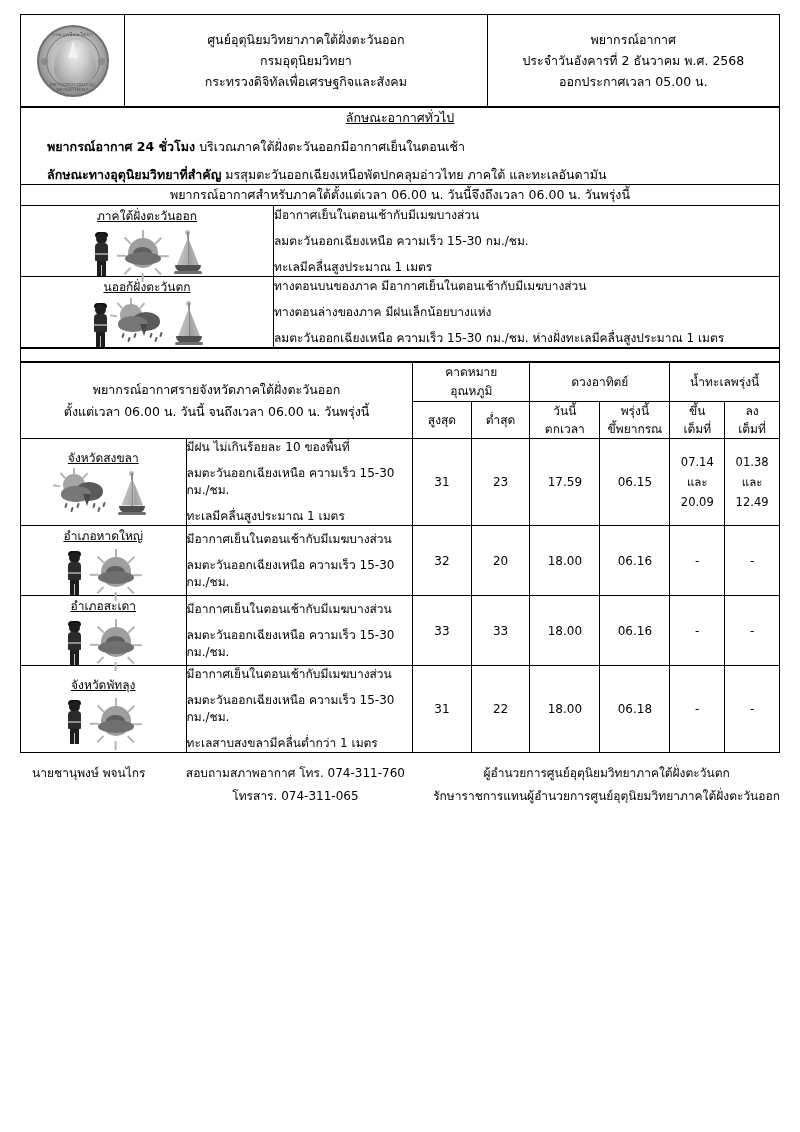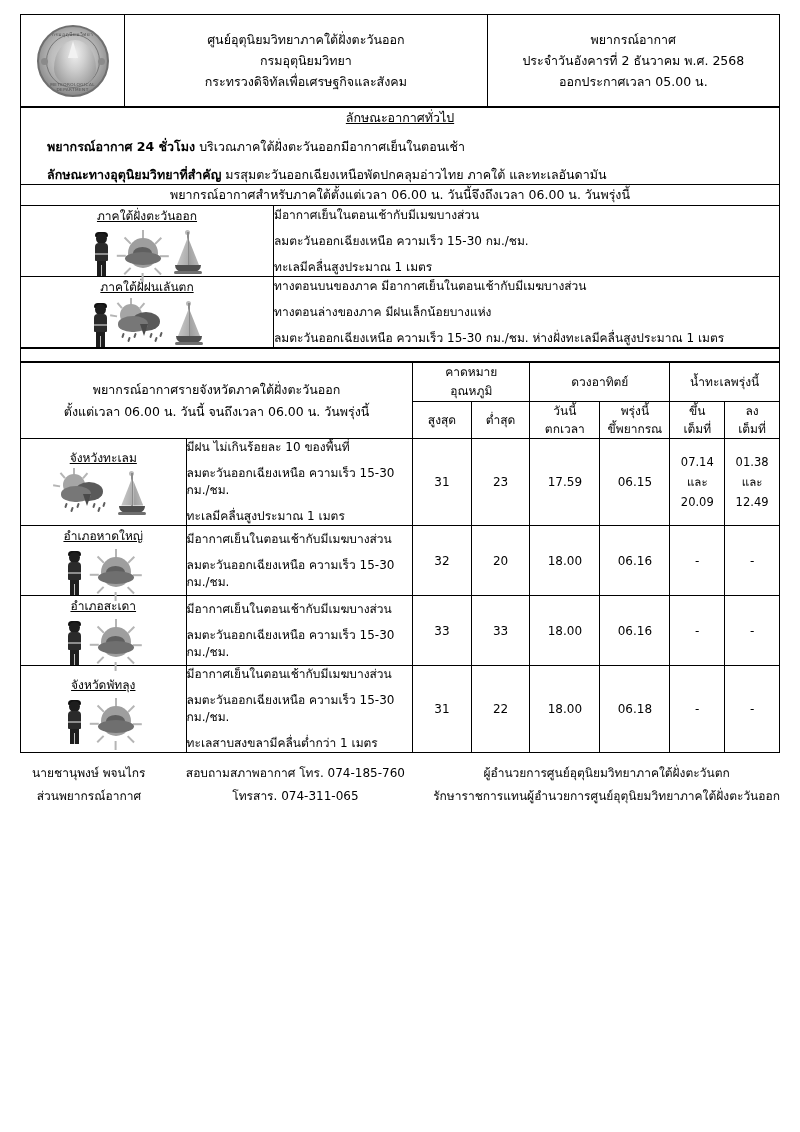--- a/index.html
+++ b/index.html
@@ -432,21 +432,21 @@
       </td>
       <td class="reg-text-cell" colspan="2">
         <p>มีอากาศเย็นในตอนเช้ากับมีเมฆบางส่วน</p>
         <p>ลมตะวันออกเฉียงเหนือ ความเร็ว 15-30 กม./ชม.</p>
         <p>ทะเลมีคลื่นสูงประมาณ 1 เมตร</p>
       </td>
     </tr>
 
     <tr>
       <td class="reg-icon-cell">
-        <div class="reg-label">ภาคใต้ฝั่ฝนเลันตก</div>
+        <div class="reg-label">นออก้ฝั่งตะวันตก</div>
         <div class="icon-row">
           <div class="icon-art ic-person">
             <div class="p-hat"></div>
                 <div class="p-head"></div>
                 <div class="p-body"></div>
             <div class="p-belt"></div>
                 <div class="p-legs"></div>
                 <div class="p-leg-split"></div>
           </div>
           <div class="icon-art ic-storm">
@@ -535,21 +535,21 @@
         <div>เต็มที่</div>
       </td>
       <td class="pf-sub">
         <div>ลง</div>
         <div>เต็มที่</div>
       </td>
     </tr>
 
     <tr>
       <td class="pf-prov-cell">
-        <div class="pf-prov-label">จังหวังทะเลม</div>
+        <div class="pf-prov-label">จังหวัดสงขลา</div>
         <div class="icon-row">
           <div class="icon-art ic-storm">
             <div class="st-ray" style="transform:rotate(0deg)"></div>
             <div class="st-ray" style="transform:rotate(40deg)"></div>
             <div class="st-ray" style="transform:rotate(80deg)"></div>
             <div class="st-ray" style="transform:rotate(320deg)"></div>
             <div class="st-ray" style="transform:rotate(280deg)"></div>
             <div class="st-sun"></div>
             <div class="st-cloud-b"></div>
             <div class="st-cloud-a"></div>
@@ -708,24 +708,23 @@
       <td class="pf-num">06.18</td>
       <td class="pf-num">-</td>
       <td class="pf-num">-</td>
     </tr>
   </tbody>
     </table>
 
   <div class="footer">
     <div class="f-col f-col-1">
       <div>นายชานุพงษ์ พจนไกร</div>
-      <div>ส่วนพยากรณ์อากาศ</div>
     </div>
     <div class="f-col f-col-2">
-      <div>สอบถามสภาพอากาศ โทร. 074-185-760</div>
+      <div>สอบถามสภาพอากาศ โทร. 074-311-760</div>
       <div>โทรสาร. 074-311-065</div>
     </div>
     <div class="f-col f-col-3">
       <div class="nowrap">ผู้อำนวยการศูนย์อุตุนิยมวิทยาภาคใต้ฝั่งตะวันตก</div>
       <div class="nowrap">รักษาราชการแทนผู้อำนวยการศูนย์อุตุนิยมวิทยาภาคใต้ฝั่งตะวันออก</div>
     </div>
   </div>
 
 </div>
 

